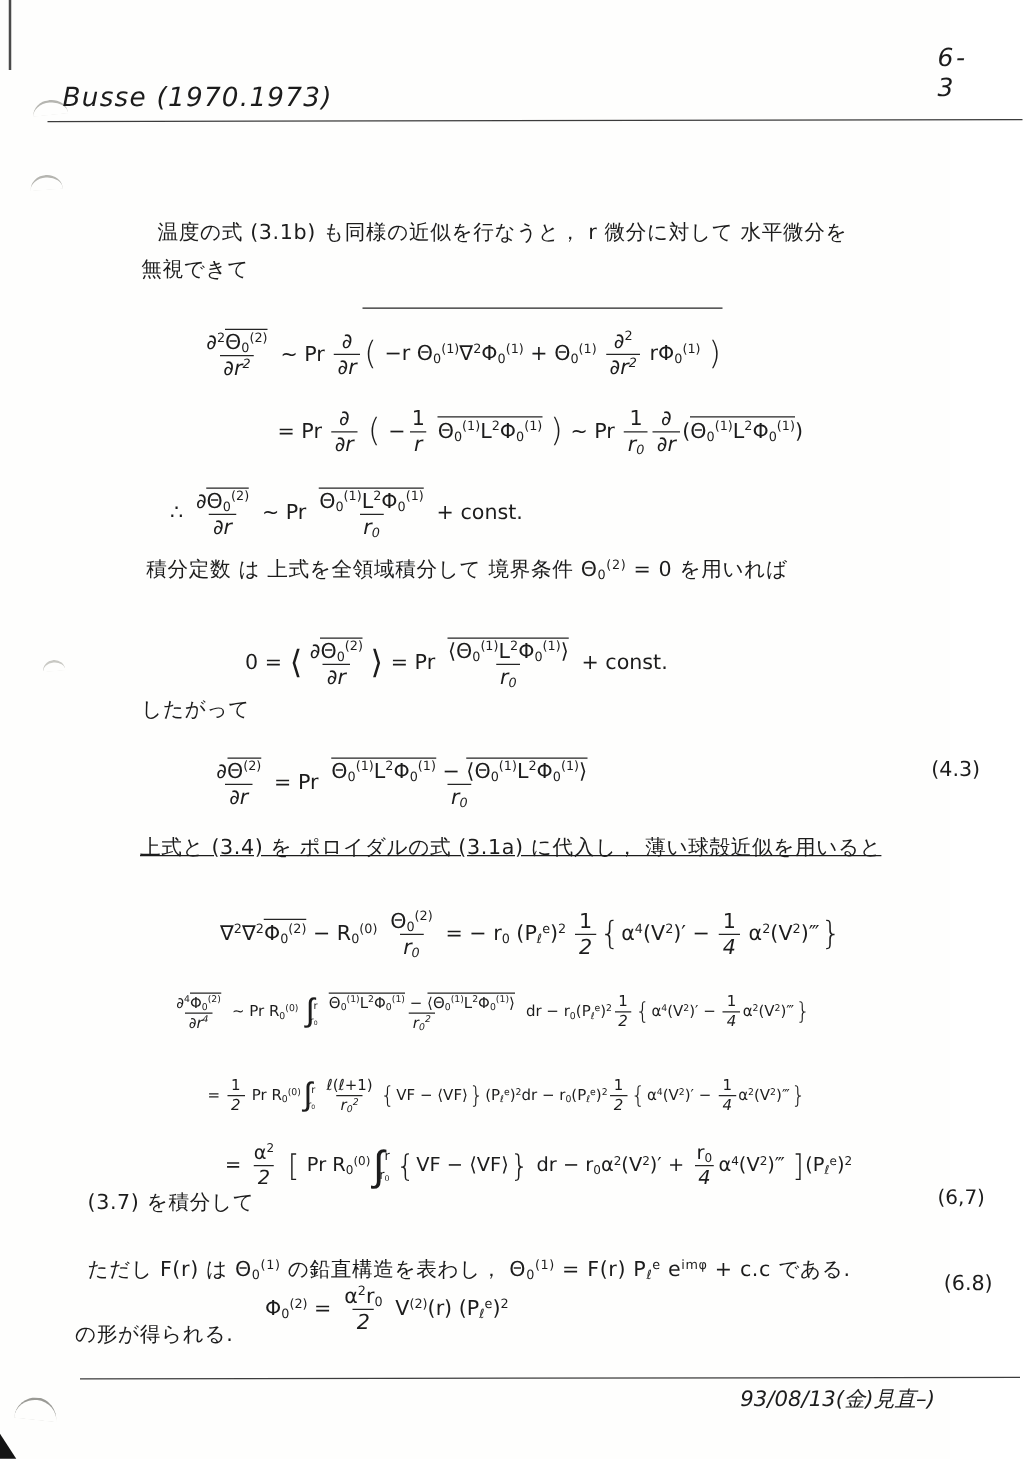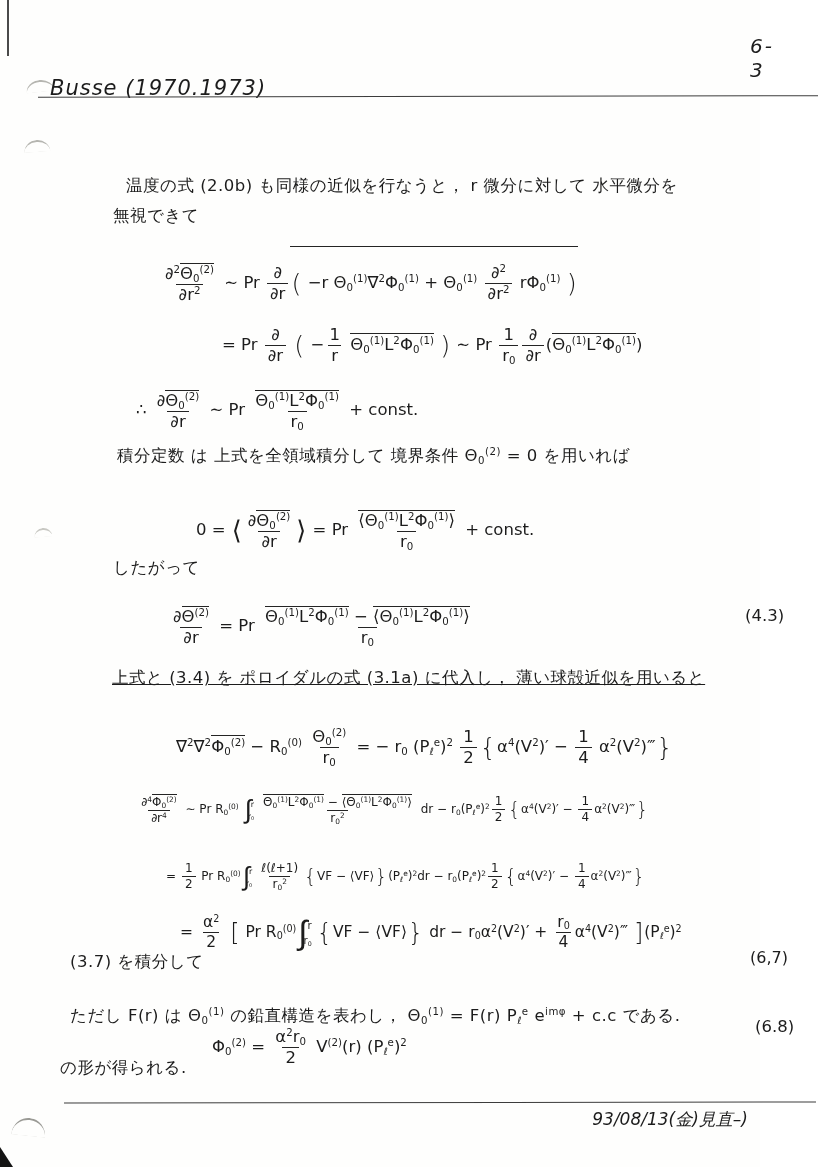--- a/index.html
+++ b/index.html
@@ -16,21 +16,21 @@
   .wedge-bottom-left{position:absolute;left:0;top:1147px;width:0;height:0;
     border-left:13px solid #141414;border-top:20px solid transparent;}
   .arc{position:absolute;border-top:2px solid #b5b5b0;border-radius:50% 50% 0 0/100% 100% 0 0;}
   .arc1{left:26px;top:80px;width:28px;height:10px;transform:rotate(-6deg);}
   .arc2{left:24px;top:140px;width:26px;height:10px;transform:rotate(-4deg);}
   .arc3{left:34px;top:528px;width:18px;height:7px;transform:rotate(-5deg);border-color:#c8c8c3;}
   .arc4{left:12px;top:1118px;width:34px;height:16px;transform:rotate(6deg);border-color:#9a9a95;}
 
   
   .page-number{position:absolute;left:750px;top:34px;font-size:20px;font-style:italic;letter-spacing:2px;}
-  .heading{position:absolute;left:50px;top:76px;font-size:21px;font-style:italic;letter-spacing:1px;}
+  .heading{position:absolute;left:50px;top:66px;font-size:21px;font-style:italic;letter-spacing:1px;}
   .rule{position:absolute;border-top:1.7px solid #3c3c3c;}
   .rule-top{left:38px;top:96px;width:780px;transform:rotate(-0.12deg);}
   .rule-bottom{left:64px;top:1102px;width:752px;transform:rotate(-0.08deg);}
   .date-stamp{position:absolute;right:12px;top:1108px;font-size:17px;font-style:italic;}
 
   
   .line{position:absolute;white-space:nowrap;line-height:1.25;}
   .jp{font-size:16.5px;letter-spacing:0.5px;}
   .eq{font-size:16.5px;}
   .eqs{font-size:12px;}
@@ -60,21 +60,21 @@
   #L-eq4 .eqlabel{left:577px;top:16px;}
   #L-eq7 .eqlabel{left:543px;top:5px;}
 
   
   sup,sub{font-size:0.62em;line-height:0;}
   sup{vertical-align:0.55em;}
   sub{vertical-align:-0.25em;}
   .fr{display:inline-flex;flex-direction:column;align-items:center;vertical-align:middle;
       margin:16px 2px;text-align:left;}
   .fn{padding:0 3px 1px;line-height:1.12;display:inline-block;}
-  .fd{border-top:1.5px solid #242424;padding:1px 3px 0;line-height:1.12;display:inline-block;}
+  .fd{border-top:1.5px solid #242424;padding:1px 3px 0;line-height:1.12;display:inline-block;font-style:italic;}
   .ov{border-top:1.5px solid #242424;padding-top:1px;display:inline-block;}
   .big{font-size:1.55em;font-weight:300;vertical-align:middle;line-height:1;margin:0 1px;}
   .intg{display:inline-flex;align-items:stretch;vertical-align:middle;margin:0 2px;}
   .isym{font-size:2.15em;line-height:0.9;font-weight:300;}
   .ilims{display:inline-flex;flex-direction:column;justify-content:space-between;
          font-size:0.66em;margin-left:-4px;padding:2px 2px 0 0;}
   .ihi{align-self:flex-end;}
   .ilo{align-self:flex-start;}
 </style>
 </head>
@@ -85,21 +85,21 @@
   <div class="arc arc1"></div>
   <div class="arc arc2"></div>
   <div class="arc arc3"></div>
   <div class="arc arc4"></div>
 
   <div class="page-number">6-3</div>
   <div class="heading">Busse (1970.1973)</div>
   <div class="rule rule-top"></div>
 
   <div class="content">
-      <div class="line jp" id="L-p1a"><span>温度の式 (2.0b) も同様の近似を行なうと， r 微分に対して 水平微分を</span></div>
+      <div class="line jp" id="L-p1a"><span>温度の式 (3.1b) も同様の近似を行なうと， r 微分に対して 水平微分を</span></div>
       <div class="line jp" id="L-p1b"><span>無視できて</span></div>
       <div class="line eq" id="L-eq1a"><span class="fr">
           <span class="fn"><span>∂<sup>2</sup></span><span class="ov">Θ<sub>0</sub><sup>(2)</sup></span></span>
           <span class="fd">∂r<sup>2</sup></span>
         </span><span>  ∼  Pr </span><span class="fr">
           <span class="fn">∂</span>
           <span class="fd">∂r</span>
         </span><span class="ov"><span class="big">(</span><span> −r Θ<sub>0</sub><sup>(1)</sup>∇<sup>2</sup>Φ<sub>0</sub><sup>(1)</sup> + Θ<sub>0</sub><sup>(1)</sup> </span><span class="fr">
             <span class="fn">∂<sup>2</sup></span>
             <span class="fd">∂r<sup>2</sup></span>

